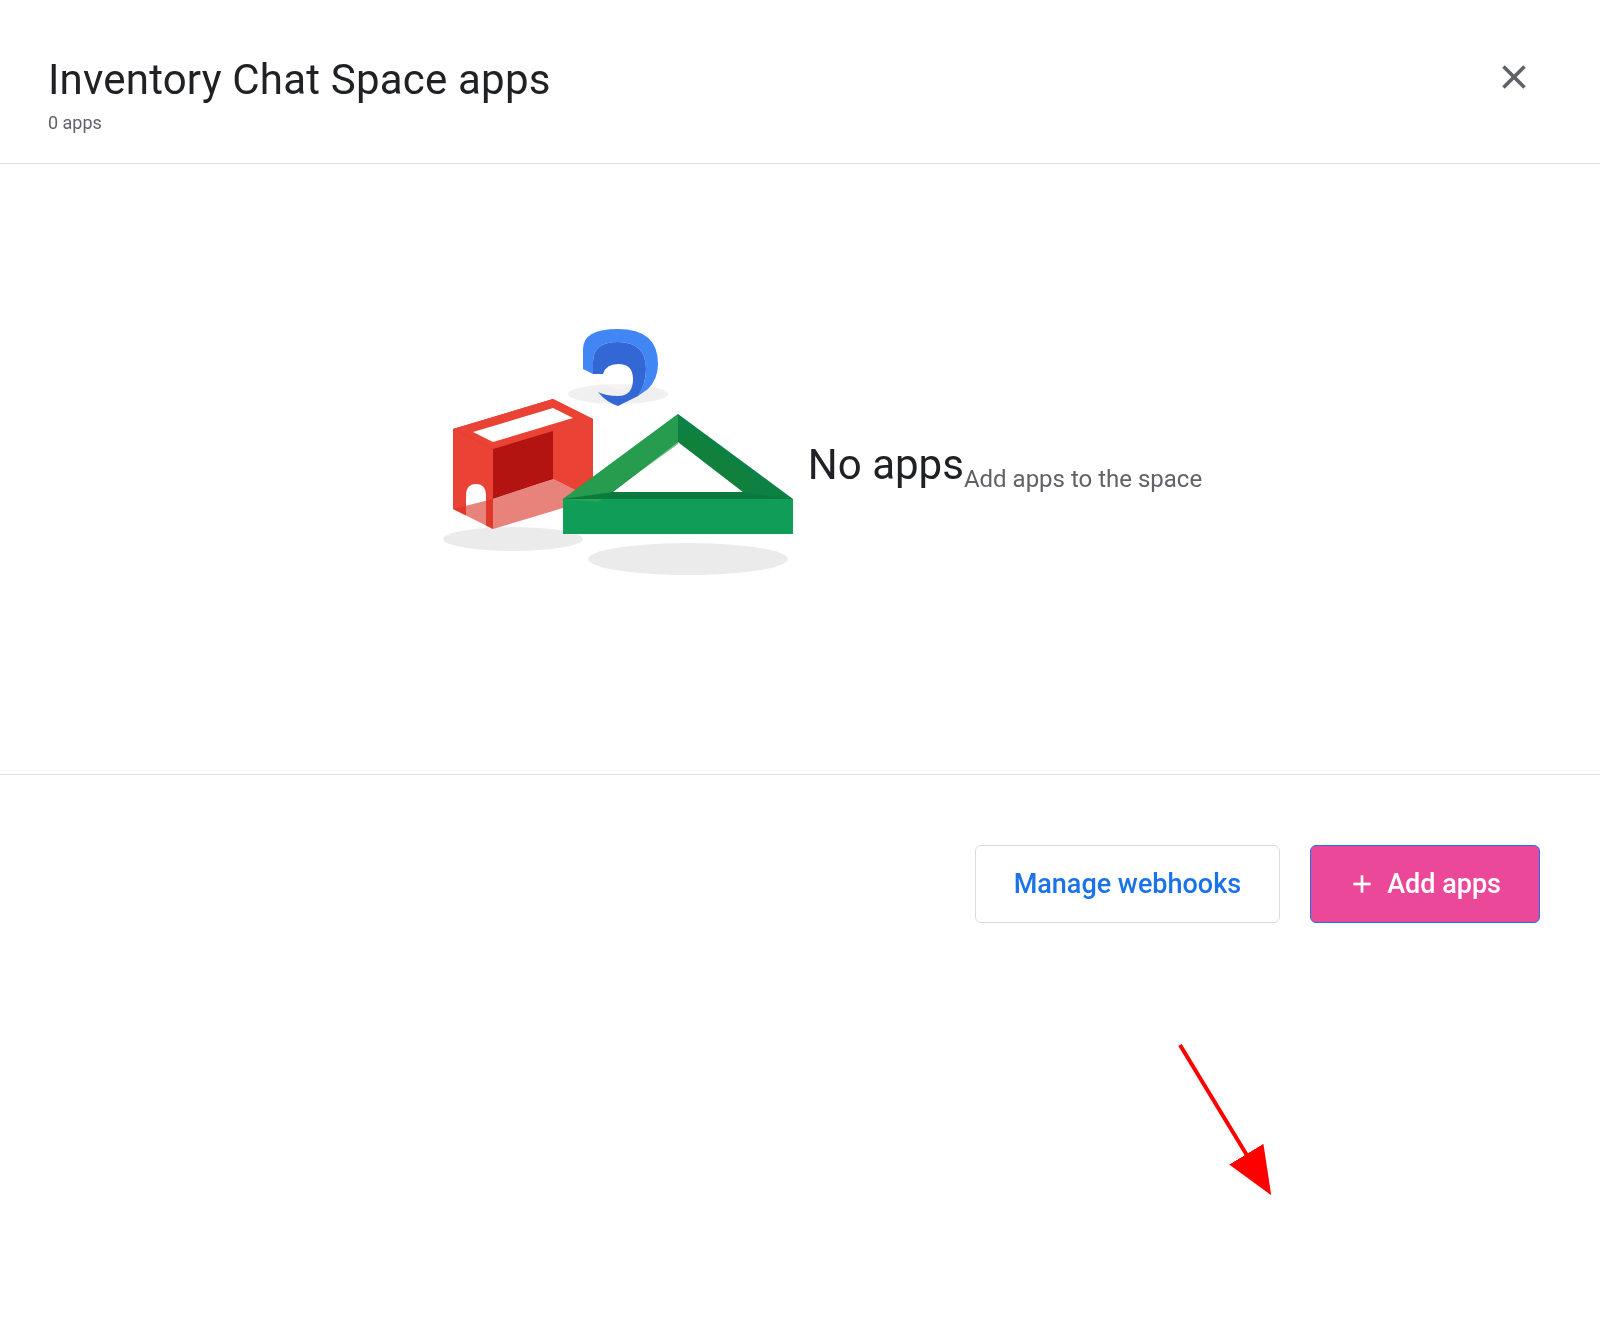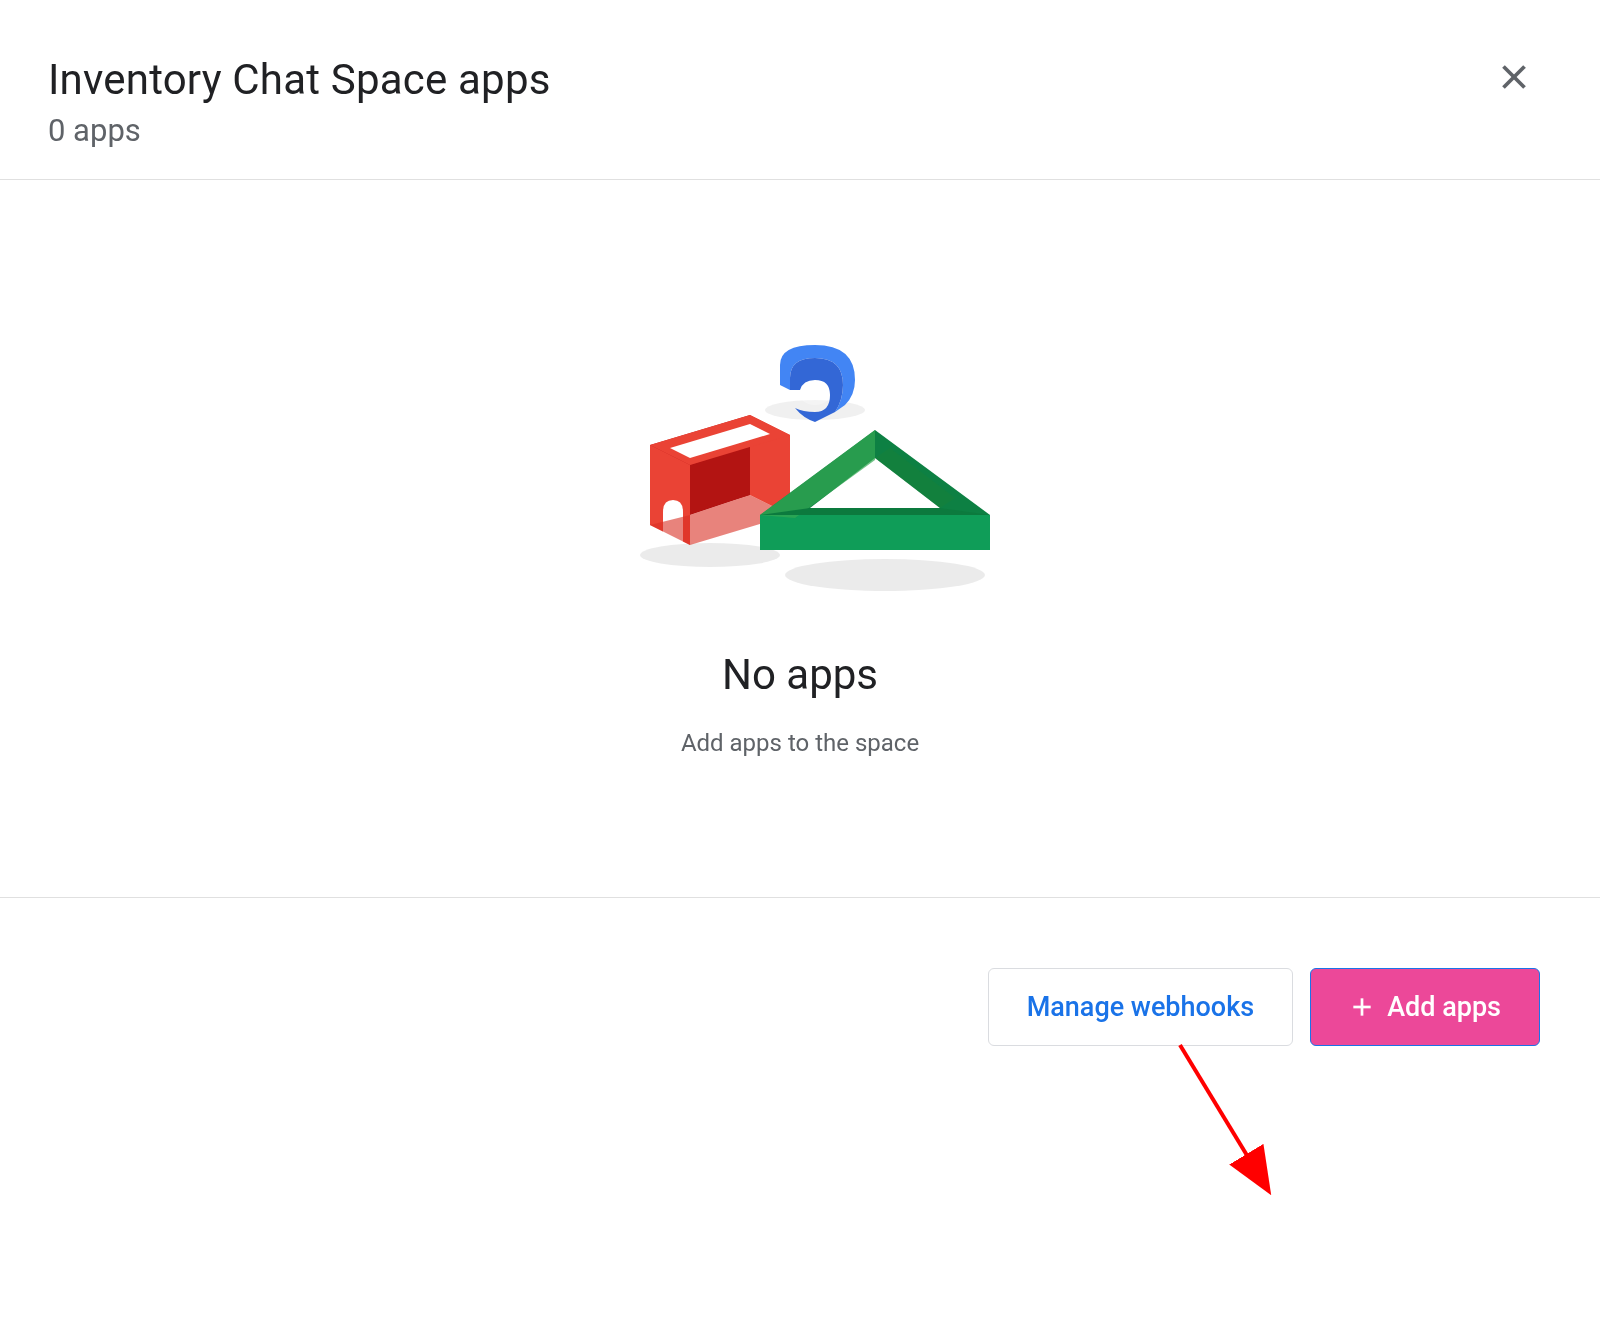--- a/index.html
+++ b/index.html
@@ -26,39 +26,39 @@
       display: flex;
       flex-direction: column;
     }
     .title {
       font-size: 42px;
       font-weight: 400;
       color: #202124;
       letter-spacing: 0.2px;
     }
     .subtitle {
-      font-size: 31px;
+      font-size: 18px;
       color: #5f6368;
       margin-top: 8px;
     }
     .close-btn {
       background: none;
       border: none;
       cursor: pointer;
       padding: 8px;
       color: #5f6368;
       margin-top: -4px;
     }
     .close-btn svg {
       width: 36px;
       height: 36px;
     }
     .main-content {
       display: flex;
-      flex-direction: column;
+      flex-direction: row;
       align-items: center;
       justify-content: center;
       padding-top: 160px;
       border-bottom: 1px solid #e0e0e0;
       padding-bottom: 140px;
     }
     .illustration {
       width: 410px;
       height: 260px;
       position: relative;
@@ -72,21 +72,21 @@
     }
     .empty-subtitle {
       font-size: 24px;
       color: #5f6368;
     }
     .footer {
       display: flex;
       justify-content: flex-end;
       align-items: center;
       padding: 70px 60px 0 60px;
-      gap: 17px;
+      gap: 30px;
     }
     .btn {
       font-family: inherit;
       font-size: 27px;
       font-weight: 500;
       padding: 22px 38px;
       border-radius: 6px;
       cursor: pointer;
       display: flex;
       align-items: center;

